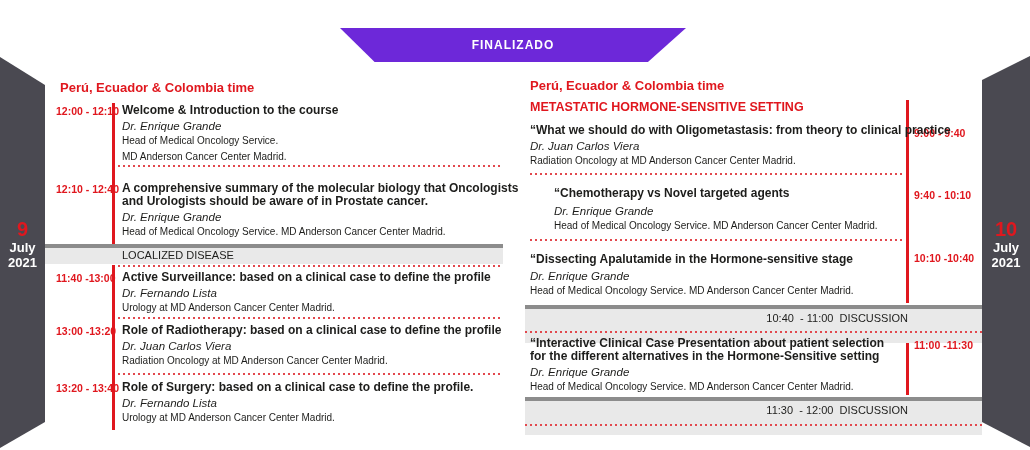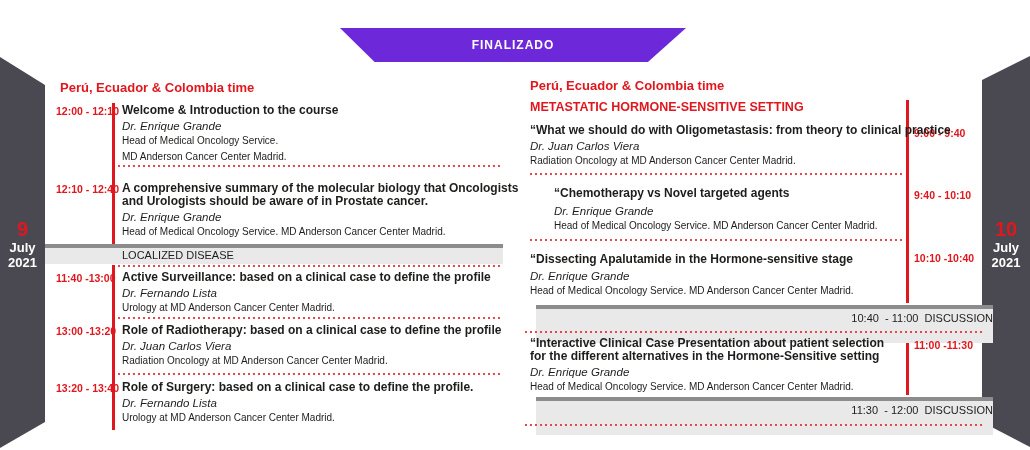--- a/index.html
+++ b/index.html
@@ -24,21 +24,21 @@
   .vline{position:absolute;width:3px;background:#e0171e;}
   
   .dots{position:absolute;height:2px;
         background:repeating-linear-gradient(to right,#e2484d 0,#e2484d 2px,transparent 2px,transparent 5px);}
 
   
   .graybar{position:absolute;background:#e9e9e9;border-top:4px solid #8c8c8c;box-sizing:border-box;
            font-size:11px;color:#1d1d1b;}
   .bar-localized{left:45px;top:244px;width:458px;height:20px;line-height:15px;padding-left:77px;}
   .bar-discussion{left:525px;width:457px;height:38px;line-height:18px;text-align:right;
-                  white-space:pre;margin-left:11px;}
+                  padding-right:74px;white-space:pre;}
 
   
   .tz-header{position:absolute;color:#e0171e;font-weight:bold;font-size:13px;white-space:pre;}
   .section-header{position:absolute;color:#e0171e;font-weight:bold;font-size:12.5px;white-space:pre;}
 
   
   .l-item{position:absolute;left:56px;width:450px;display:flex;}
   .l-time{width:52px;font-weight:bold;color:#e0171e;font-size:10.5px;padding-top:1px;white-space:pre;}
   .l-content{margin-left:14px;width:384px;}
   .r-item{position:absolute;left:530px;width:374px;}

